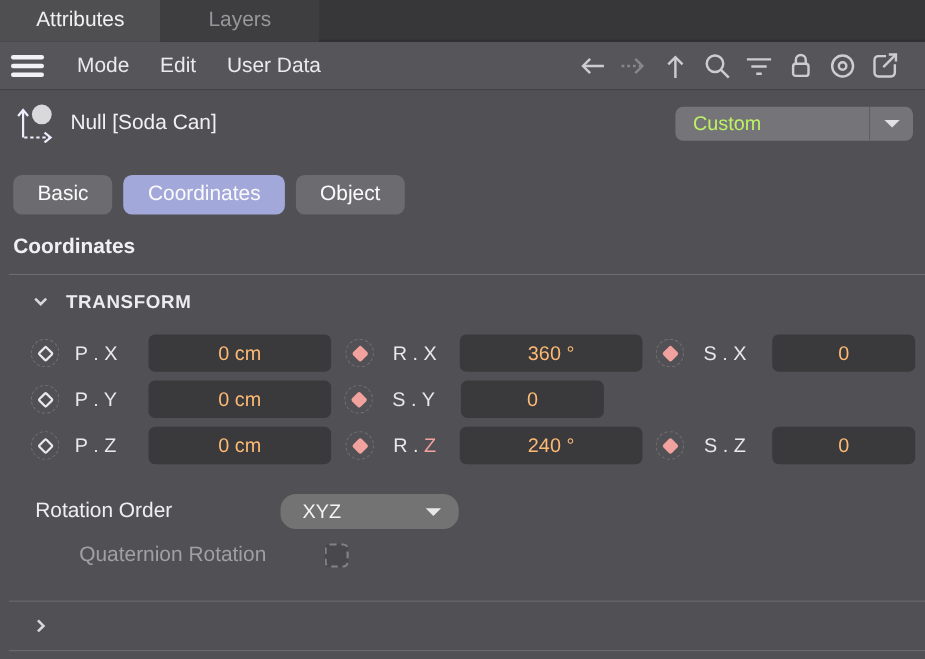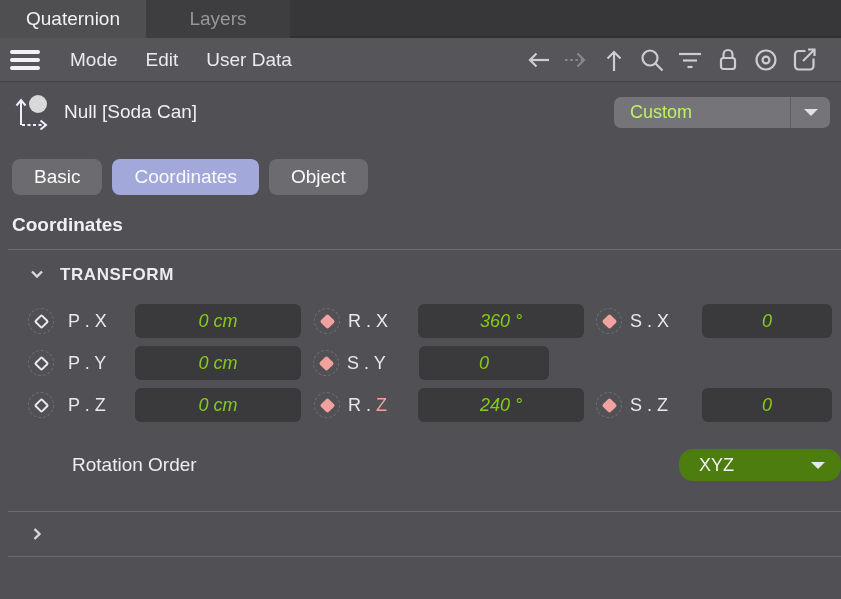--- a/index.html
+++ b/index.html
@@ -66,55 +66,55 @@
   .tgroup { display:flex; align-items:center; }
   .tgroup.g1 { margin-left:13px; }
   .tgroup.g2 { margin-left:12px; }
   .keyicon { width:26px; height:26px; border-radius:50%; border:1px dashed #6f6f73;
              display:flex; align-items:center; justify-content:center; flex:none; cursor:pointer; }
   .diamond { width:11px; height:11px; transform:rotate(45deg); border-radius:2px; }
   .diamond.hollow { border:2px solid #e9e9eb; }
   .diamond.filled { background:#f2a29e; }
   .tlabel { font-size:18px; color:#e9e9eb; white-space:pre; flex:none; width:58px; }
   .g0 .tlabel { margin-left:14px; }
-  .g1 .tlabel, .g2 .tlabel { margin-left:8px; }
+  .g1 .tlabel, .g2 .tlabel { margin-left:8px;text-align:center; }
   .tlabel .hl { color:#f2a29e; }
   .tfield { height:34px; background:#3a3a3d; border-radius:6px; display:flex; align-items:center;
-            justify-content:center; color:#84cc16; font-size:18px; flex:none; cursor:text;font-style:italic; }
+            justify-content:center; color:#fdba74; font-size:18px; flex:none; cursor:text; }
   .tfield.w-main { width:166px; }
   .tfield.w-s { width:130px; }
   .g0 .tfield { margin-left:9px; }
   .g1 .tfield { margin-left:12px; }
   .g2 .tfield { margin-left:14px; }
 
   
-  .ro-row { display:flex; align-items:center; margin:27px 0 0 72px;justify-content:space-between; }
+  .ro-row { display:flex; align-items:center; margin:27px 0 0 32px; }
   .ro-label { width:223px; font-size:19px; color:#eeeef0; }
-  .ro-select { width:162px; height:32px; background:#4d7c0f; border-radius:14px; display:flex;
+  .ro-select { width:162px; height:32px; background:#737373; border-radius:14px; display:flex;
                align-items:center; cursor:pointer; }
   .ro-value { flex:1; padding-left:20px; font-size:18px; color:#f4f4f6; }
   .ro-arrow { margin-right:16px; width:0; height:0; border-left:7px solid transparent;
               border-right:7px solid transparent; border-top:7px solid #e8e8ea; }
   .quat-row { display:flex; align-items:center; margin:13px 0 0 72px; }
   .quat-label { width:223px; font-size:19px; color:#a0a0a3; }
   .checkbox { width:22px; height:22px; border:2px dashed #828286; border-radius:5px;
               background:#49494c; cursor:pointer; }
 
   
   .freeze-hr-top { margin-top:30px; }
   .freeze-head { display:flex; align-items:center; padding:13px 0 13px 28px; cursor:pointer; }
   .freeze-head .chev { margin-right:14px; display:flex; }
 </style>
 </head>
 <body>
 
 <div class="app">
 
   <div class="tabbar">
-    <div class="tab active">Quaternion</div>
+    <div class="tab active">Attributes</div>
     <div class="tabbar-rest">
       <div class="tab inactive">Layers</div>
     </div>
   </div>
 
   <div class="menubar">
     <div class="hamburger">
       <span></span>
         <span></span>
         <span></span>
@@ -280,20 +280,24 @@
     </div>
 
   <div class="ro-row">
     <div class="ro-label">Rotation Order</div>
     <div class="ro-select">
       <div class="ro-value">XYZ</div>
       <span class="ro-arrow"></span>
     </div>
   </div>
 
+  <div class="quat-row">
+    <div class="quat-label">Quaternion Rotation</div>
+    <div class="checkbox"></div>
+  </div>
 
   <div class="hr freeze-hr-top"></div>
   <div class="freeze-head">
     <span class="chev">
       <svg width="18" height="18" viewBox="0 0 18 18" fill="none" stroke="#d8d8da" stroke-width="2.4">
         <path d="M6.5 4 L11.5 9 L6.5 14"></path>
       </svg>
     </span>
   </div>
   <div class="hr"></div>

